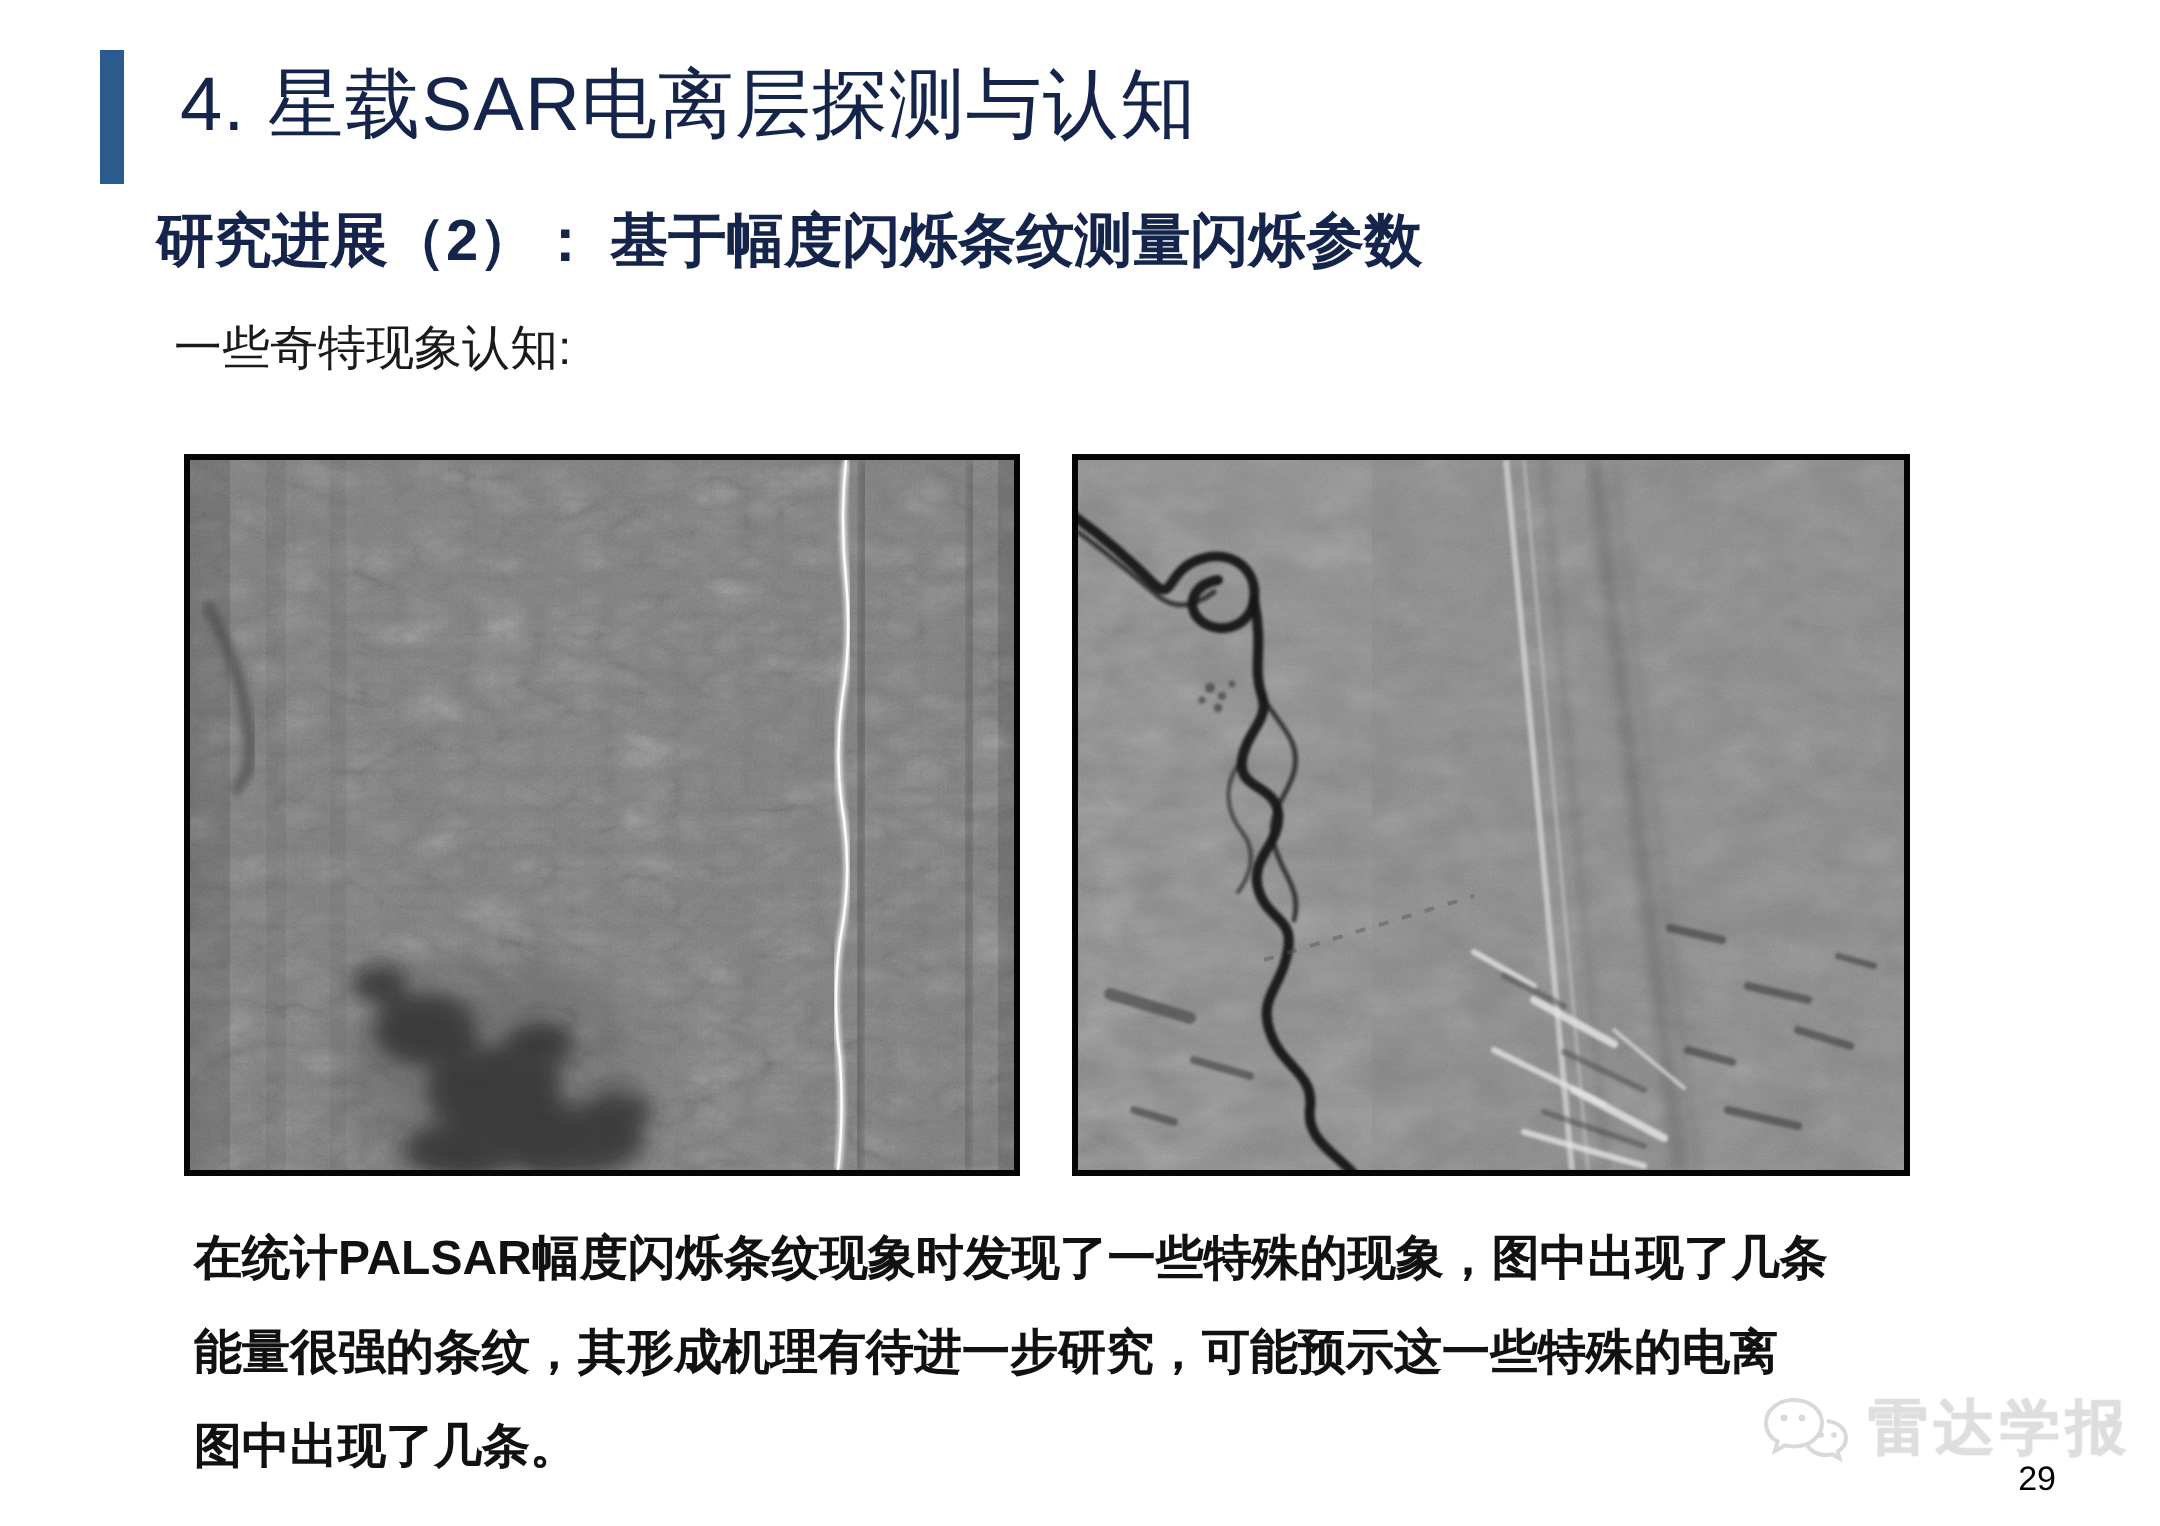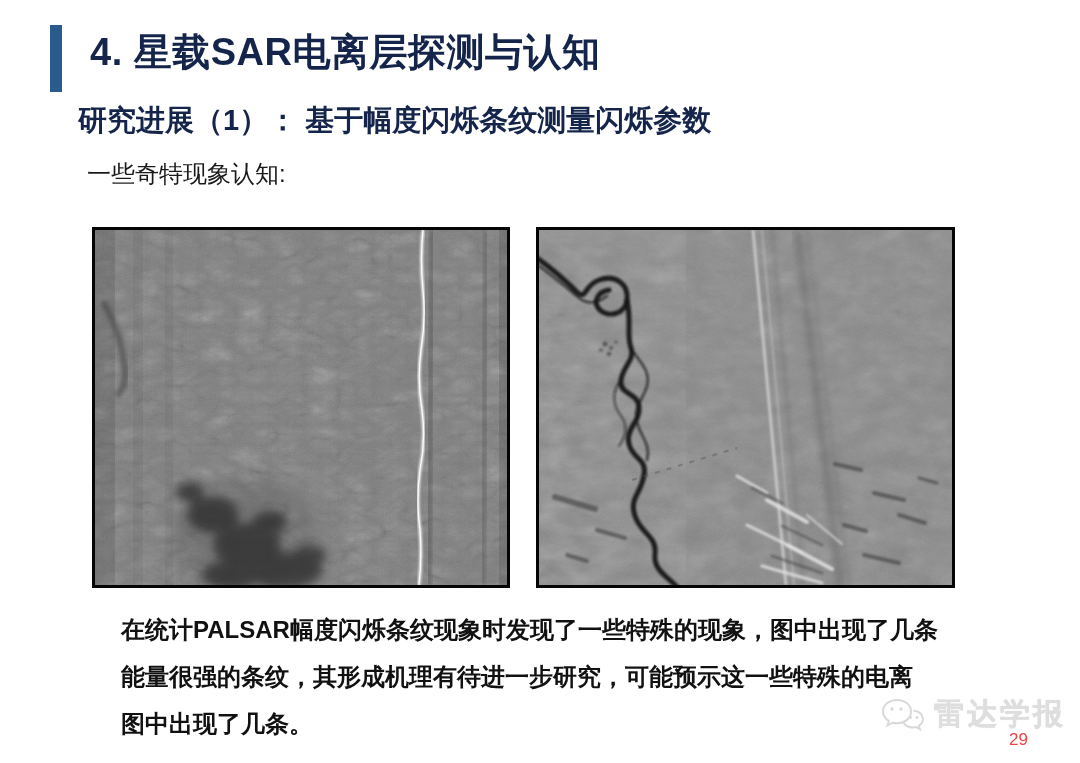--- a/index.html
+++ b/index.html
@@ -3,62 +3,62 @@
 <meta charset="utf-8">
 <style>
   html,body{margin:0;padding:0;background:#ffffff;}
   .slide{
     position:relative;width:1080px;height:763px;background:#ffffff;overflow:hidden;
     font-family:"Liberation Sans","DejaVu Sans",sans-serif;
   }
   .accent-bar{position:absolute;left:50px;top:25px;width:12px;height:67px;background:#2b5a8c;}
   .title{
     position:absolute;left:90px;top:27px;width:940px;
-    font-size:38px;font-weight:700;color:#14244a;letter-spacing:0.5px;white-space:nowrap;
+    font-size:38px;font-weight:400;color:#14244a;letter-spacing:0.5px;white-space:nowrap;
   }
   .subtitle{
     position:absolute;left:78px;top:101px;width:960px;
     font-size:29px;font-weight:700;color:#14244a;white-space:nowrap;
   }
   .section-label{
     position:absolute;left:87px;top:158px;font-size:24px;font-weight:400;color:#1a1a1a;
   }
   .figure{
     position:absolute;top:227px;border:3px solid #050505;box-sizing:border-box;background:#7e7e7e;
   }
   .figure.left{left:92px;width:418px;height:361px;}
   .figure.right{left:536px;width:419px;height:361px;}
   .figure svg{display:block;width:100%;height:100%;}
   .body-text{
     position:absolute;left:97px;top:606px;width:890px;
     font-size:24px;font-weight:700;color:#111111;line-height:47px;
   }
-  .body-line{white-space:nowrap;margin-left:24px;}
+  .body-line{white-space:nowrap;}
   .watermark{
     position:absolute;left:880px;top:694px;display:flex;align-items:center;gap:8px;
   }
   .watermark-text{
     font-size:30px;font-weight:700;color:#dedede;letter-spacing:3px;white-space:nowrap;
     text-shadow:0 0 1px #cfcfcf;
   }
   .page-number{
     position:absolute;left:978px;top:730px;width:50px;text-align:right;
-    font-size:17px;font-weight:400;color:#ef4444;
+    font-size:17px;font-weight:400;color:#000000;
   }
 </style>
 </head>
 <body>
 
 <div class="slide">
 
   <div class="accent-bar"></div>
 
   <h1 class="title" style="margin:0">4. 星载SAR电离层探测与认知</h1>
 
-  <h2 class="subtitle" style="margin:0">研究进展（1）： 基于幅度闪烁条纹测量闪烁参数</h2>
+  <h2 class="subtitle" style="margin:0">研究进展（2）： 基于幅度闪烁条纹测量闪烁参数</h2>
 
   <div class="section-label">一些奇特现象认知:</div>
 
   <div class="figure left">
     <svg viewBox="0 0 412 355" preserveAspectRatio="none">
       <defs>
         <filter id="terrL" x="-5%" y="-5%" width="110%" height="110%">
           <feTurbulence type="turbulence" baseFrequency="0.028 0.05" numOctaves="4" seed="7" stitchTiles="stitch"></feTurbulence>
           <feColorMatrix type="saturate" values="0"></feColorMatrix>
         </filter>

